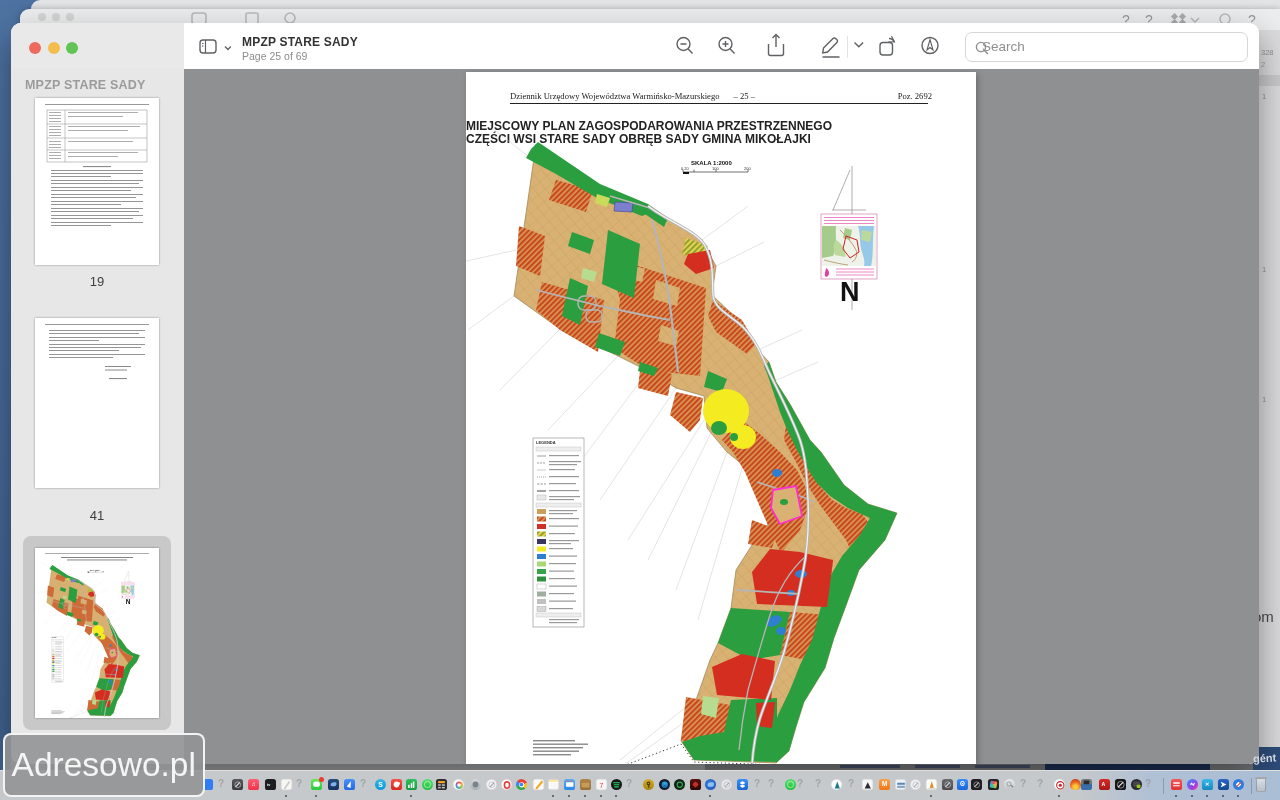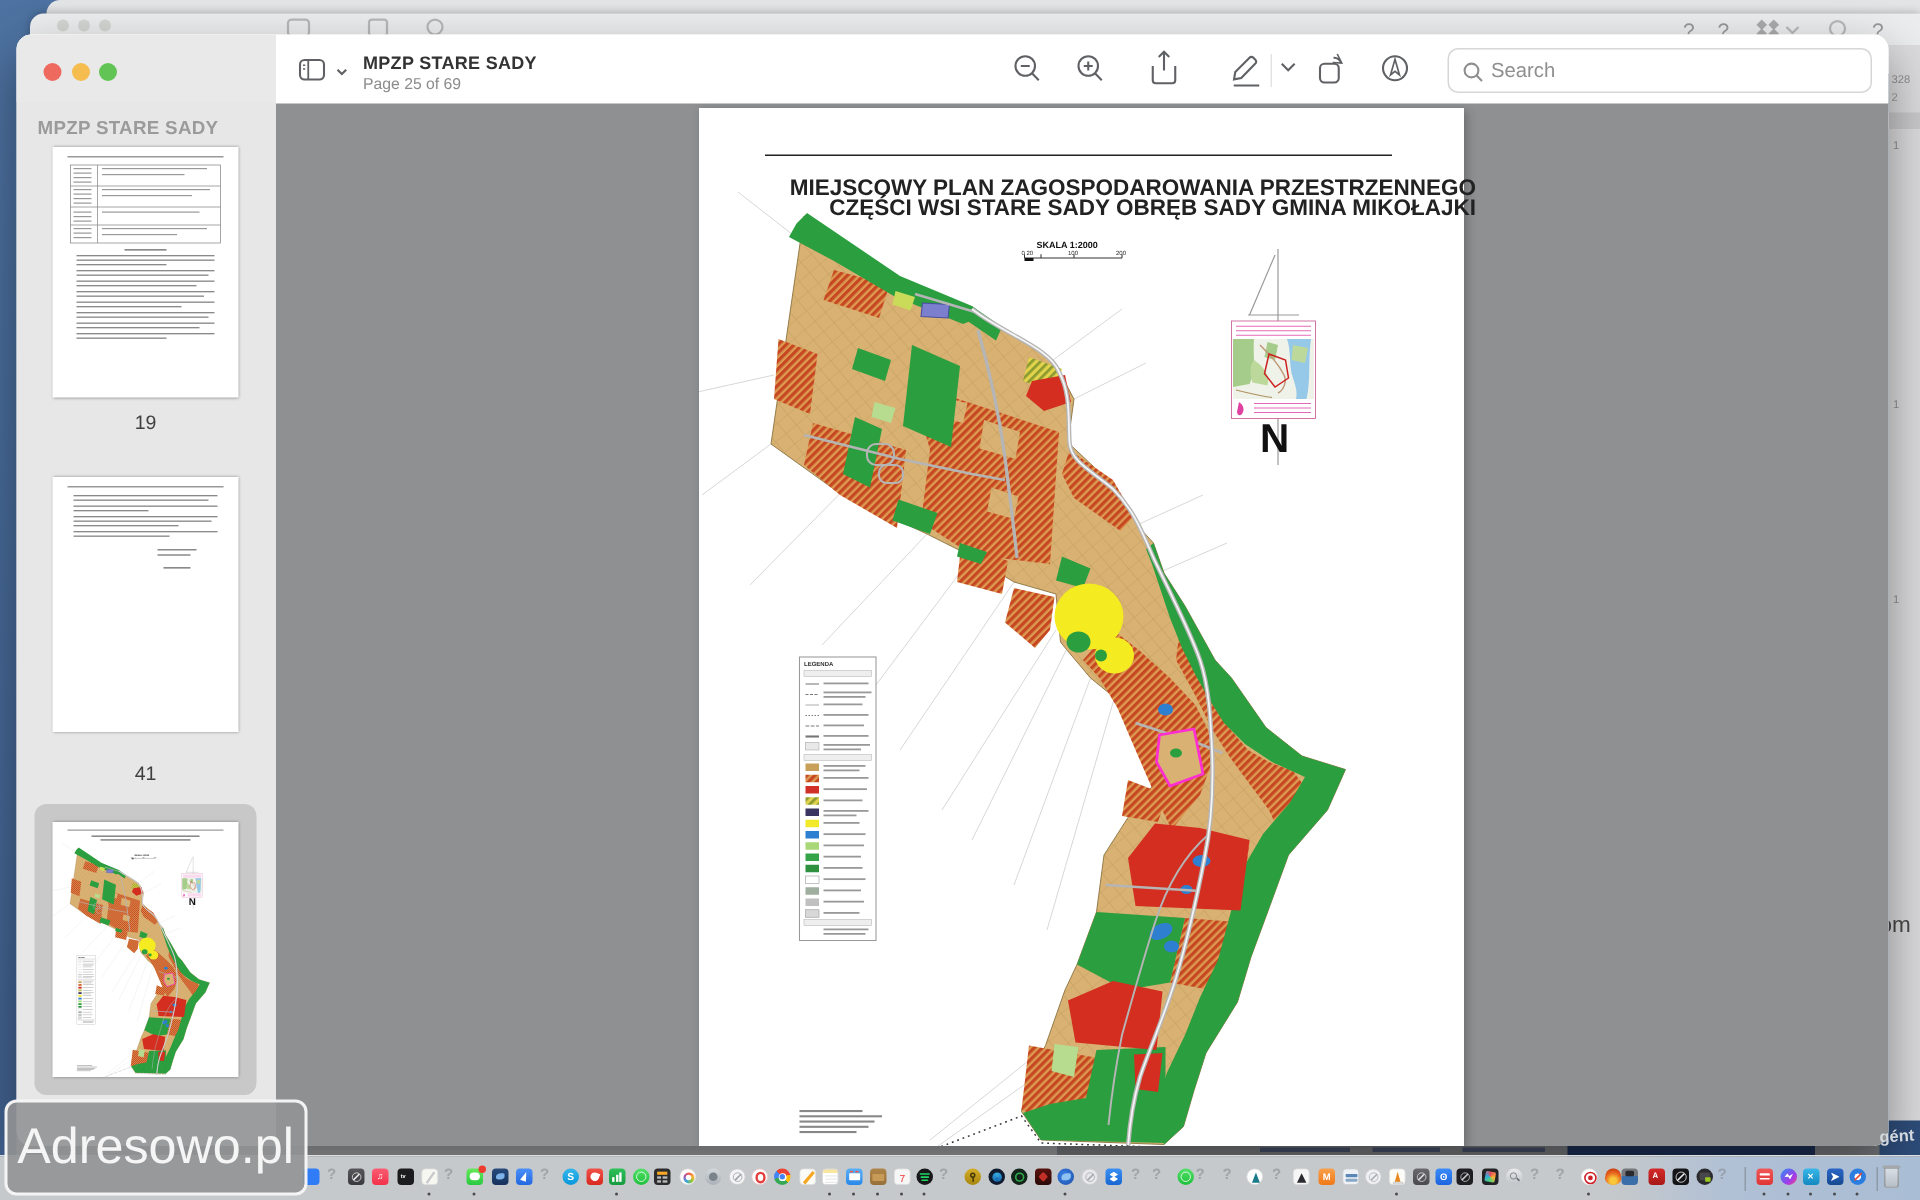--- a/index.html
+++ b/index.html
@@ -32,21 +32,21 @@
   #sidebar { left:0; top:45px; width:173px; height:696px; background:#e7e7e8; }
   #sbhead { left:14px; top:10px; font-size:12.5px; font-weight:bold; color:#9b9b9c; letter-spacing:.2px; }
   #content { left:173px; top:46px; width:1075px; height:695px; background:#8e9092; }
   .thumb { position:absolute; background:#fff; box-shadow:0 0 2px rgba(0,0,0,.4); }
   .tlabel { position:absolute; width:124px; text-align:center; font-size:13px; color:#3f3f3f; }
 
   
   #page { left:455px; top:49px; width:510px; height:692px; background:#fff; box-shadow:2px 2px 6px rgba(0,0,0,.25); font-family:"Liberation Serif", serif; }
   #phead { position:absolute; left:44px; top:19px; width:422px; font-size:8.6px; color:#1a1a1a; }
   #prule { position:absolute; left:44px; top:31px; width:418px; height:1.2px; background:#222; }
-  #ptitle { position:absolute; left:0; top:48px; width:518px; text-align:right; font-family:"Liberation Sans",sans-serif; font-size:15px; font-weight:600; color:#222; line-height:12.5px; }
+  #ptitle { position:absolute; left:0; top:48px; width:518px; text-align:left; font-family:"Liberation Sans",sans-serif; font-size:12px; font-weight:600; color:#222; line-height:12.5px; }
 
   
   #dock { left:0; top:770px; width:1280px; height:30px; background:linear-gradient(90deg,#c6c9cb 0%,#c6c9cb 84%,#b0c0d5 90%,#a9bdd4 100%); border-top:1px solid #dcdee0; }
   .di { position:absolute; top:2.5px; width:21px; height:21px; border-radius:5px; transform:scale(0.524); }
   .dc { border-radius:50%; }
   .dot { position:absolute; top:23.5px; width:2.2px; height:2.2px; border-radius:50%; background:#4a4a4c; }
   .dsep { position:absolute; top:7px; width:1px; height:16px; background:rgba(90,90,90,.35); }
 
   
   #wm { left:2.5px; top:733px; width:202.5px; height:64px; background:rgba(146,148,149,.9); border:2px solid rgba(252,252,252,.92); border-radius:8px; color:#f5f5f5; font-size:33.5px; text-align:center; line-height:60px; }
@@ -129,21 +129,21 @@
       <path d="M218 6.5 a5 5 0 0 1 5 3.5" class="tbicon"></path>
       <path d="M220.5 4 L223.5 10 L217.5 9.7" class="tbicon" style="stroke-width:1.1"></path>
       <circle cx="259" cy="13.5" r="8" class="tbicon"></circle>
       <path d="M259 7.5 L262 18 L259 15.5 L256 18 Z" class="tbicon" style="stroke-width:1.1"></path>
     </svg>
     <div class="abs" id="search">
       <svg class="abs" style="left:9px;top:8px;" width="15" height="15" viewBox="0 0 15 15">
         <circle cx="6" cy="6" r="4.6" fill="none" stroke="#8f8f8f" stroke-width="1.4"></circle>
         <line x1="9.4" y1="9.4" x2="13" y2="13" stroke="#8f8f8f" stroke-width="1.4"></line>
       </svg>
-      <span style="margin-left:28px;">Search</span>
+      <span style="margin-left:16px;">Search</span>
     </div>
 
     <div class="abs" id="sidebar">
       <div class="abs" id="sbhead">MPZP STARE SADY</div>
 
       <div class="thumb" id="th23" style="left:24px;top:30px;width:124px;height:167px;">
         <svg width="124" height="167" viewBox="0 0 124 167">
           <rect x="10" y="6" width="104" height="1" fill="#999"></rect>
           <g fill="none" stroke="#888" stroke-width="0.5">
             <rect x="12" y="12" width="100" height="52"></rect>
@@ -229,20 +229,21 @@
           <g transform="scale(0.243) translate(-466,-72)">
             <use href="#mapG"></use>
           </g>
         </svg>
       </div>
     </div>
 
     <div class="abs" id="content"></div>
 
     <div class="abs" id="page">
+      <div id="phead"><span>Dziennik Urzędowy Województwa Warmińsko-Mazurskiego</span><span style="margin-left:14px;">– 25 –</span><span style="float:right;">Poz. 2692</span></div>
       <div id="prule"></div>
       <div id="ptitle">MIEJSCOWY PLAN ZAGOSPODAROWANIA PRZESTRZENNEGO<br>CZĘŚCI WSI STARE SADY OBRĘB SADY GMINA MIKOŁAJKI</div>
 
       <svg class="abs" id="mapsvg" style="left:0;top:0;" width="510" height="692" viewBox="466 72 510 692">
         <defs>
           <pattern id="pt" width="9" height="9" patternUnits="userSpaceOnUse" patternTransform="rotate(50)">
             <rect width="9" height="9" fill="#d8b173"></rect>
             <line x1="0" y1="0" x2="9" y2="0" stroke="#b5944f" stroke-width="0.45"></line>
             <line x1="0" y1="0" x2="0" y2="9" stroke="#b5944f" stroke-width="0.35"></line>
           </pattern>

